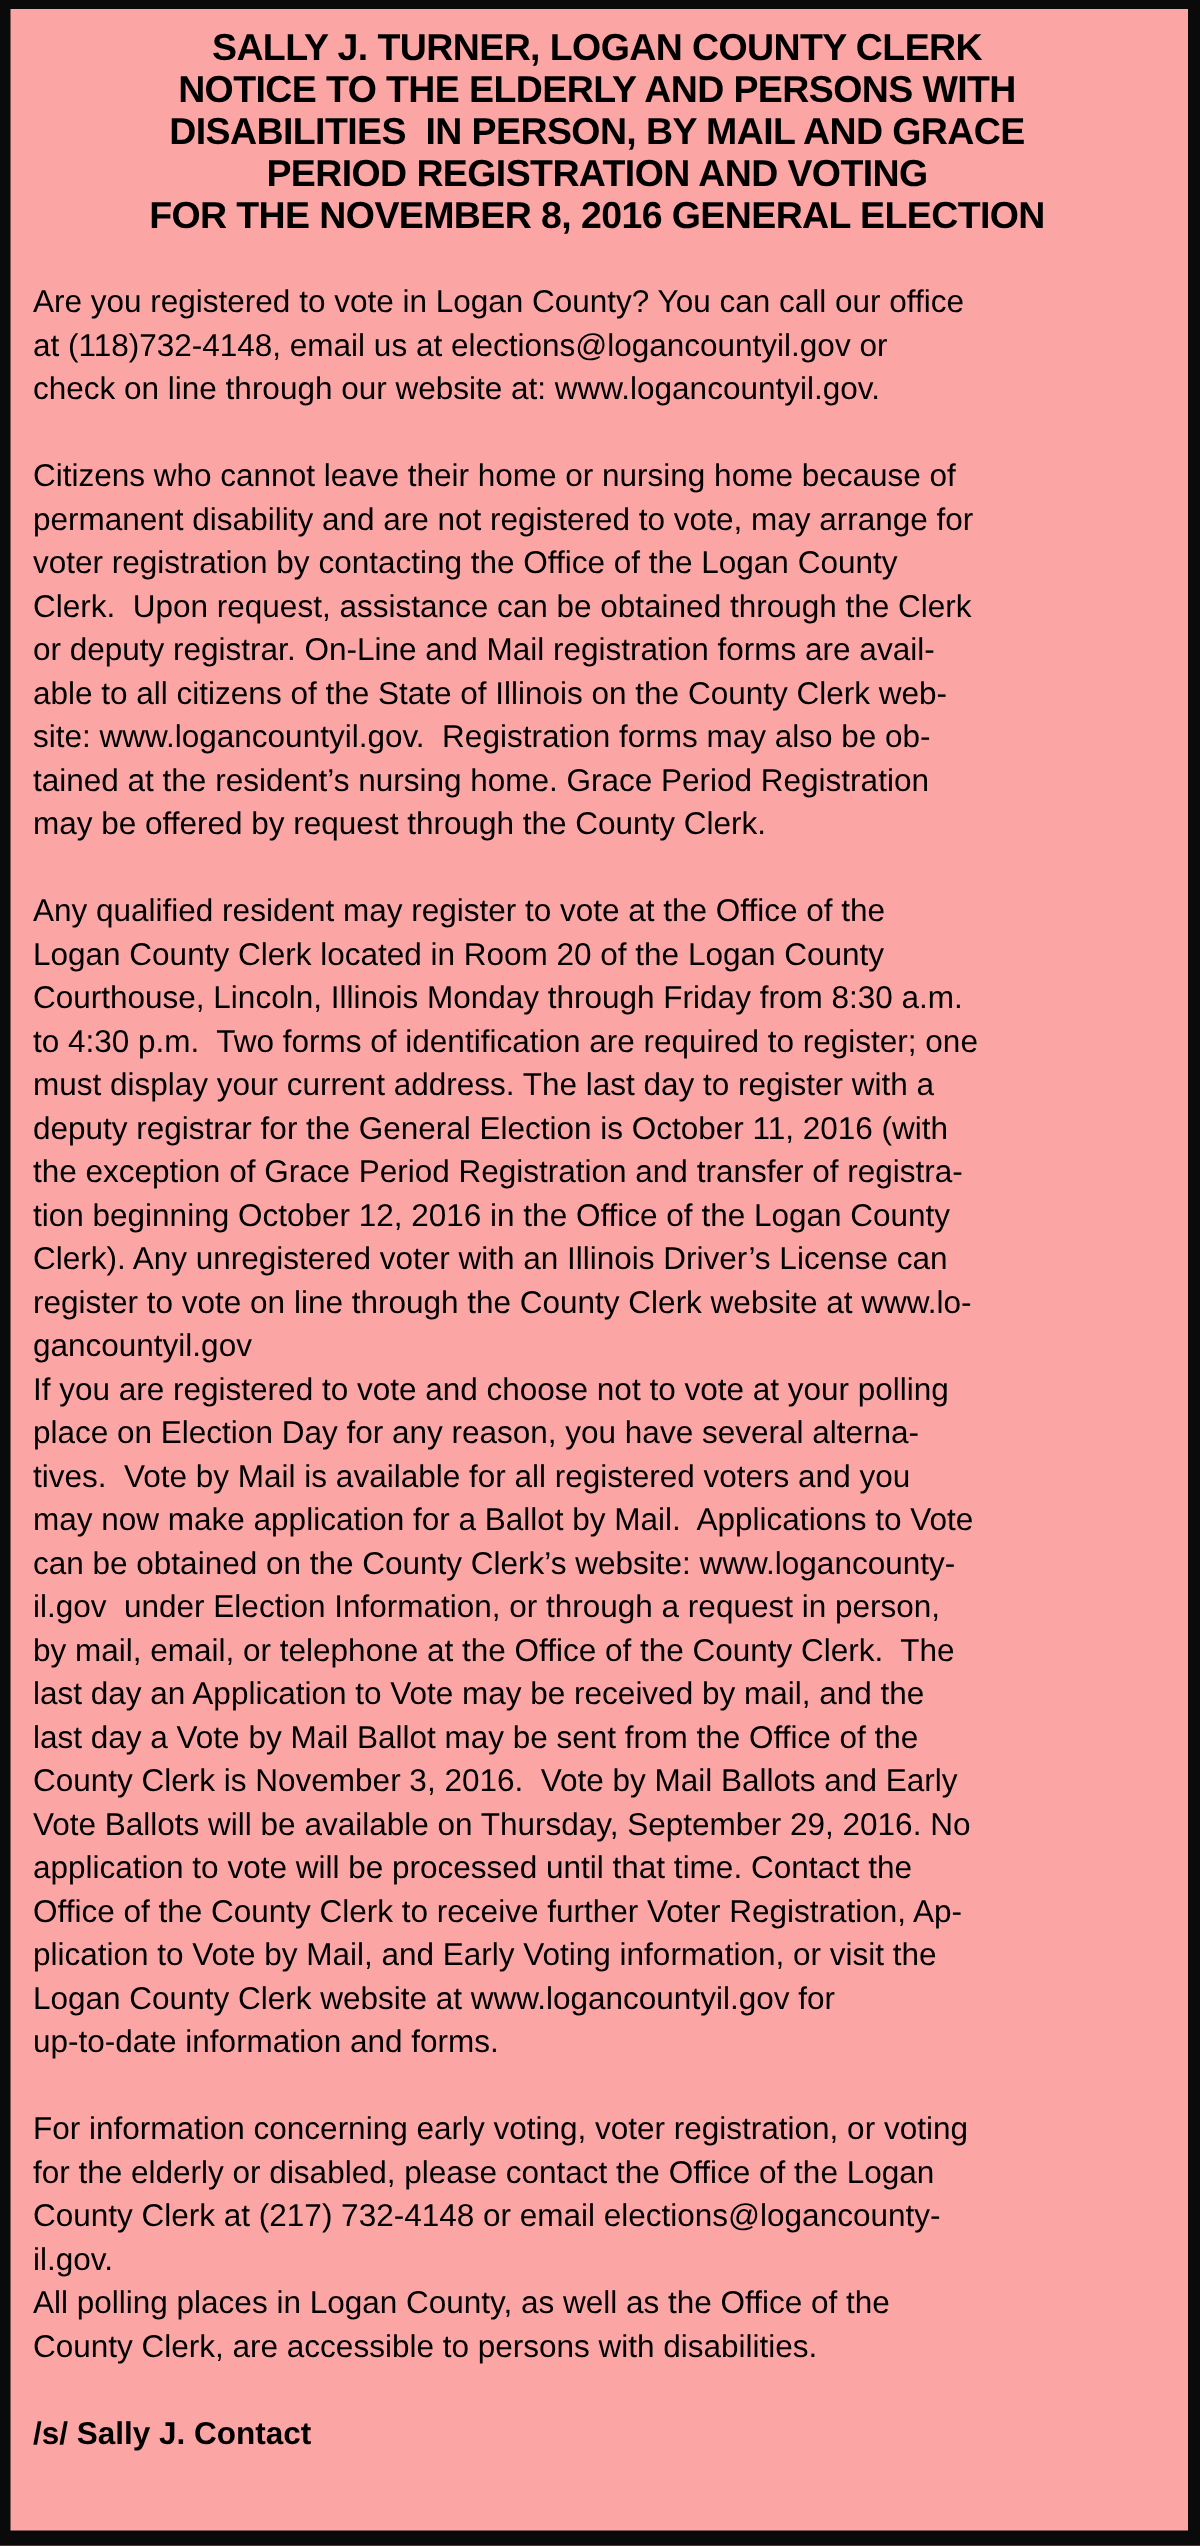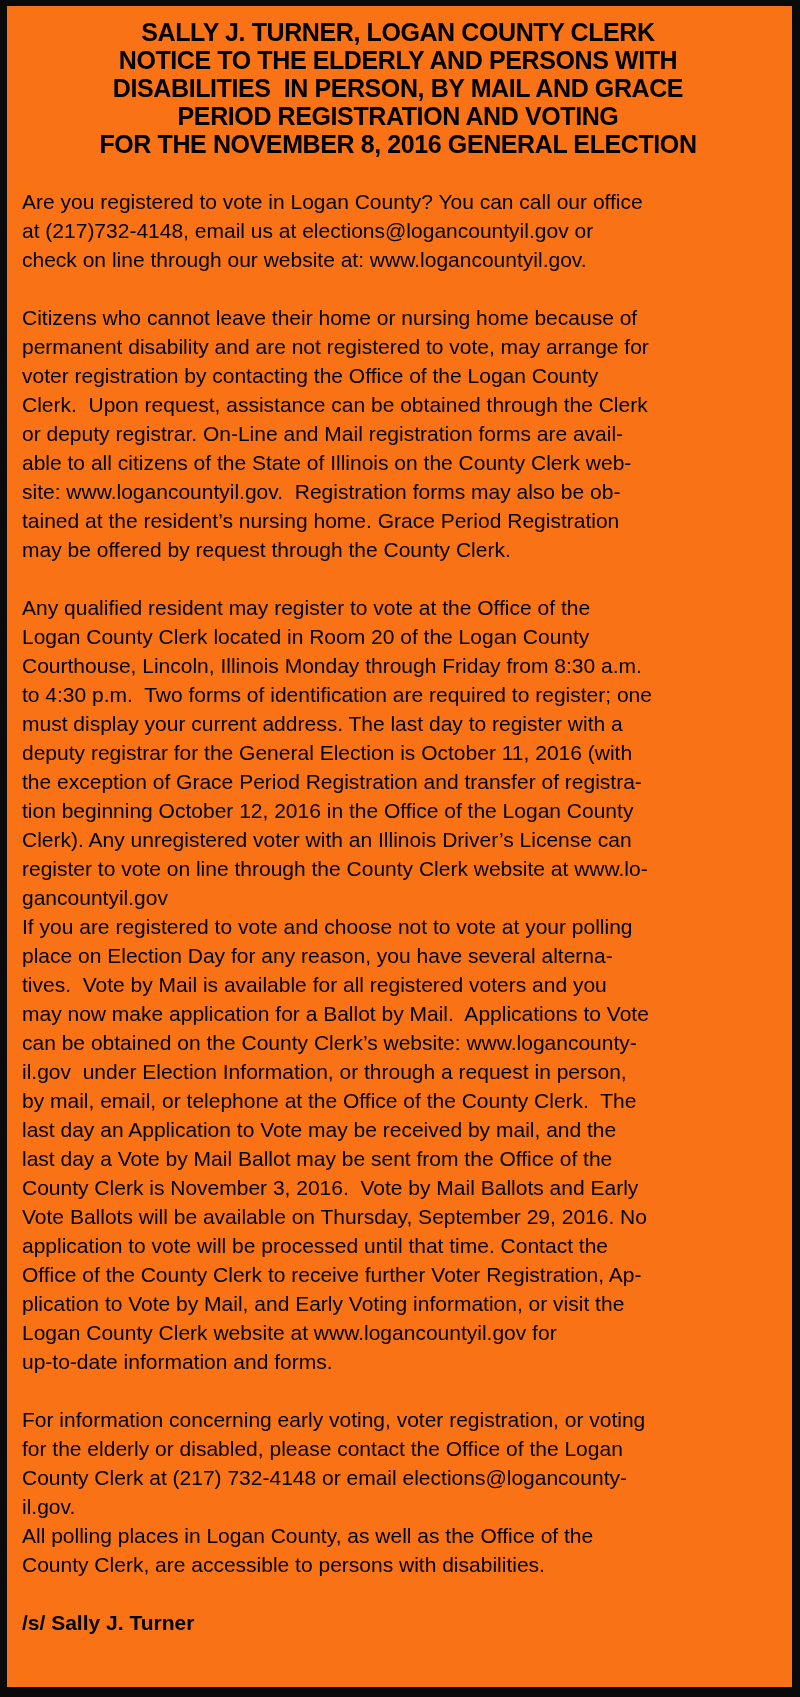--- a/index.html
+++ b/index.html
@@ -5,21 +5,21 @@
   html, body {
     margin: 0;
     padding: 0;
     background: #000;
   }
   .page {
     position: relative;
     width: 800px;
     height: 1697px;
     box-sizing: border-box;
-    background: #f97316;
+    background: #fca5a5;
     border-style: solid;
     border-color: #0a0a0a;
     border-top-width: 6px;
     border-left-width: 7px;
     border-right-width: 8px;
     border-bottom-width: 10px;
     font-family: "Liberation Sans", sans-serif;
     color: #000000;
     overflow: hidden;
   }
@@ -59,21 +59,21 @@
 
     <h1 class="title">SALLY J. TURNER, LOGAN COUNTY CLERK
 NOTICE TO THE ELDERLY AND PERSONS WITH
 DISABILITIES  IN PERSON, BY MAIL AND GRACE
 PERIOD REGISTRATION AND VOTING
 FOR THE NOVEMBER 8, 2016 GENERAL ELECTION</h1>
 
     <div class="body-text">
 
       <p class="para gap">Are you registered to vote in Logan County? You can call our office
-at (217)732-4148, email us at elections@logancountyil.gov or
+at (118)732-4148, email us at elections@logancountyil.gov or
 check on line through our website at: www.logancountyil.gov.</p>
 
       <p class="para gap">Citizens who cannot leave their home or nursing home because of
 permanent disability and are not registered to vote, may arrange for
 voter registration by contacting the Office of the Logan County
 Clerk.  Upon request, assistance can be obtained through the Clerk
 or deputy registrar. On-Line and Mail registration forms are avail-
 able to all citizens of the State of Illinois on the County Clerk web-
 site: www.logancountyil.gov.  Registration forms may also be ob-
 tained at the resident’s nursing home. Grace Period Registration
@@ -109,18 +109,18 @@
 up-to-date information and forms.</p>
 
       <p class="para gap">For information concerning early voting, voter registration, or voting
 for the elderly or disabled, please contact the Office of the Logan
 County Clerk at (217) 732-4148 or email elections@logancounty-
 il.gov.
 All polling places in Logan County, as well as the Office of the
 County Clerk, are accessible to persons with disabilities.</p>
 
       <div class="signature">
-        <div>/s/ Sally J. Turner</div>
+        <div>/s/ Sally J. Contact</div>
       </div>
 
     </div>
   </div>
 </div>
 
 </body></html>

